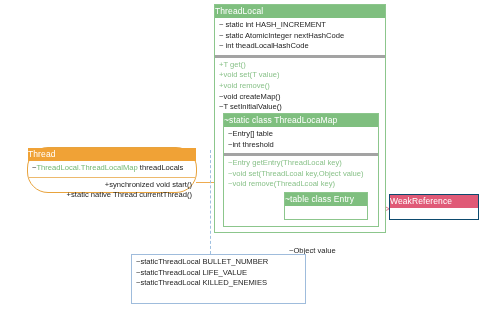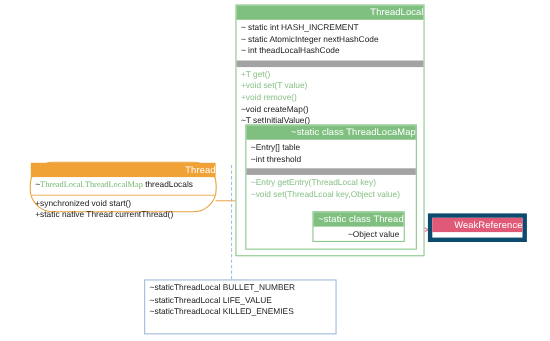--- a/index.html
+++ b/index.html
@@ -19,21 +19,21 @@
     height: 310px;
   }
 
   
   .uml-box {
     position: absolute;
     box-sizing: border-box;
     background: #ffffff;
   }
   .uml-header {
-    text-align: right;
+    text-align: left;
     font-size: 8.5px;
     line-height: 13px;
     height: 13px;
     color: #ffffff;
     letter-spacing: 0.1px;
     overflow: hidden;
     white-space: nowrap;
   }
   .uml-section {
     padding: 2px 4px 3px 4px;
@@ -43,35 +43,35 @@
     white-space: nowrap;
     overflow: hidden;
   }
   .uml-section .m {
     display: block;
   }
 
   
   .green { border: 1px solid #8cc68c; }
   .green > .uml-header { background: #7fbf7f; }
-  .green > .uml-section + .uml-section { border-top: 6px solid #a3a3a3; }
+  .green > .uml-section + .uml-section { border-top: 3px solid #a3a3a3; }
   .muted-green { color: #8ac28a; }
 
   
   .orange { border: 1px solid #e8a33d; }
   .orange > .uml-header { background: #f0a236; }
-  .orange > .uml-section + .uml-section { border-top: 1px solid #edb96d; }
-  .link-green { color: #74b874; font-family: Liberation Serif, serif; }
+  .orange > .uml-section + .uml-section { border-top: 1px solid #edb96d; text-align: right; }
+  .link-green { color: #74b874; }
 
   
   .blue { border: 1px solid #9fbcdc; }
   .blue > .uml-header { background: #9cb9d9; }
 
   
-  .pink { border: 4px solid #0c4a6e; }
+  .pink { border: 1px solid #0c4a6e; }
   .pink > .uml-header { background: #e05a77; }
 
   
   .conn {
     position: absolute;
   }
   .h-line { height: 0; border-top-width: 1px; border-top-style: solid; }
   .v-line { width: 0; border-left-width: 1px; border-left-style: solid; }
   .c-orange { border-color: #eeab4f; }
   .c-pink   { border-color: #e07c92; }
@@ -123,25 +123,26 @@
       <div class="uml-header">~static class ThreadLocaMap</div>
 
       <div class="uml-section">
         <span class="m">~Entry[]  table</span>
         <span class="m">~int threshold</span>
       </div>
 
       <div class="uml-section">
         <span class="m muted-green">~Entry getEntry(ThreadLocal key)</span>
         <span class="m muted-green">~void set(ThreadLcoal key,Object value)</span>
+        <span class="m muted-green">~void remove(ThreadLcoal key)</span>
       </div>
 
       <div class="uml-box green" style="left:60px; top:78px; width:84px; height:28px;">
-        <div class="uml-header">~static class Thread</div>
-        <div class="uml-section" style="text-align:right;">
+        <div class="uml-header">~table class Entry</div>
+        <div class="uml-section" style="text-align:left;margin-top:38px;">
           <span class="m">~Object value</span>
         </div>
       </div>
 
     </div>
   </div>
 
   <div class="uml-box orange" style="left:27px; top:147px; width:170px; height:46px;border-radius:21px;">
 
     <div class="uml-header">Thread</div>

